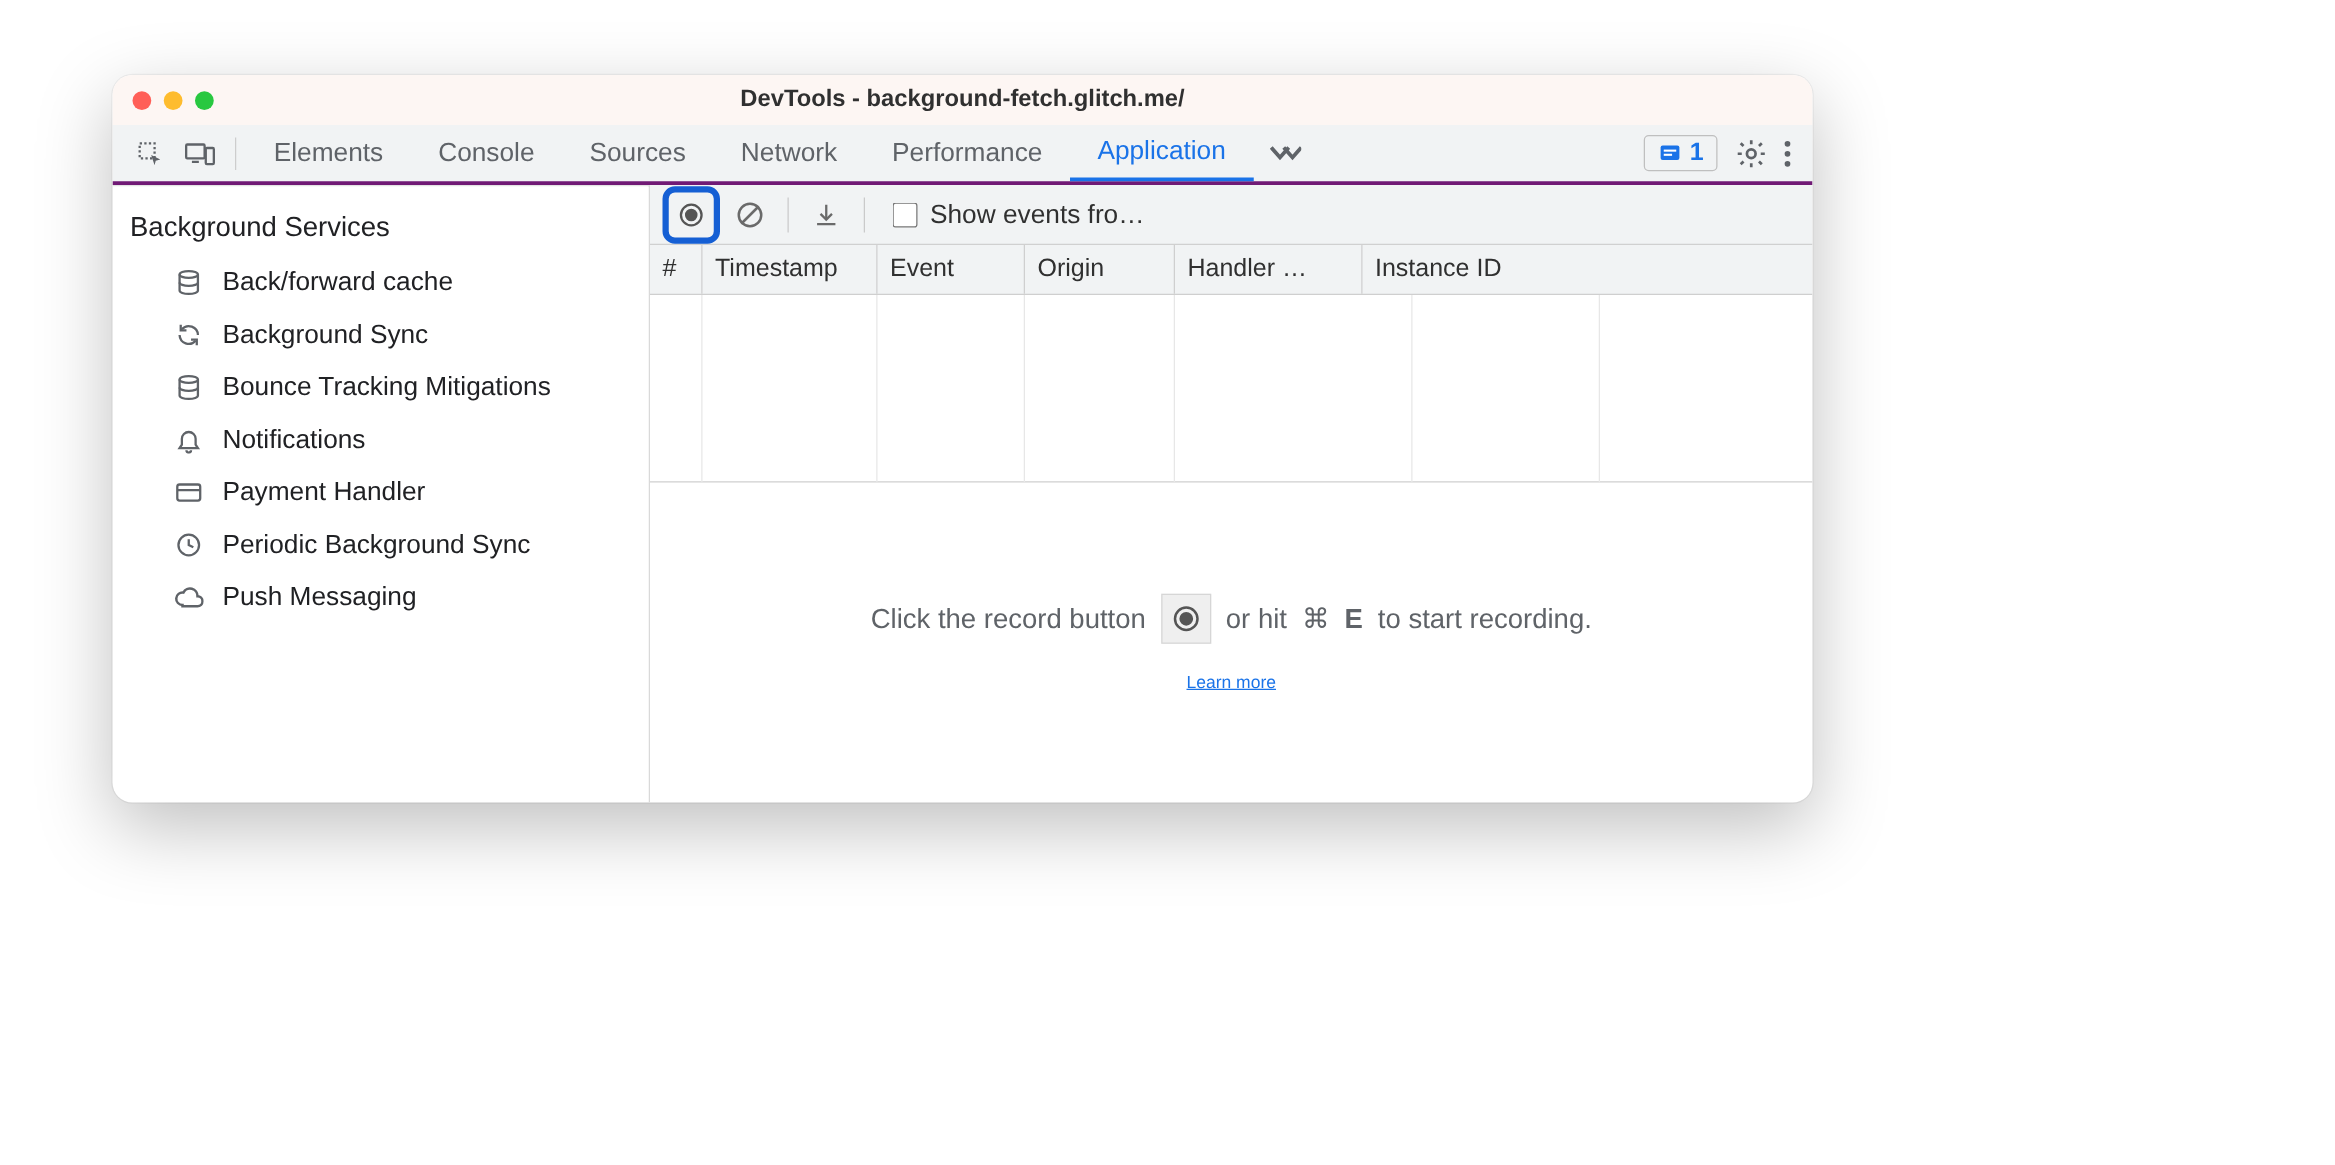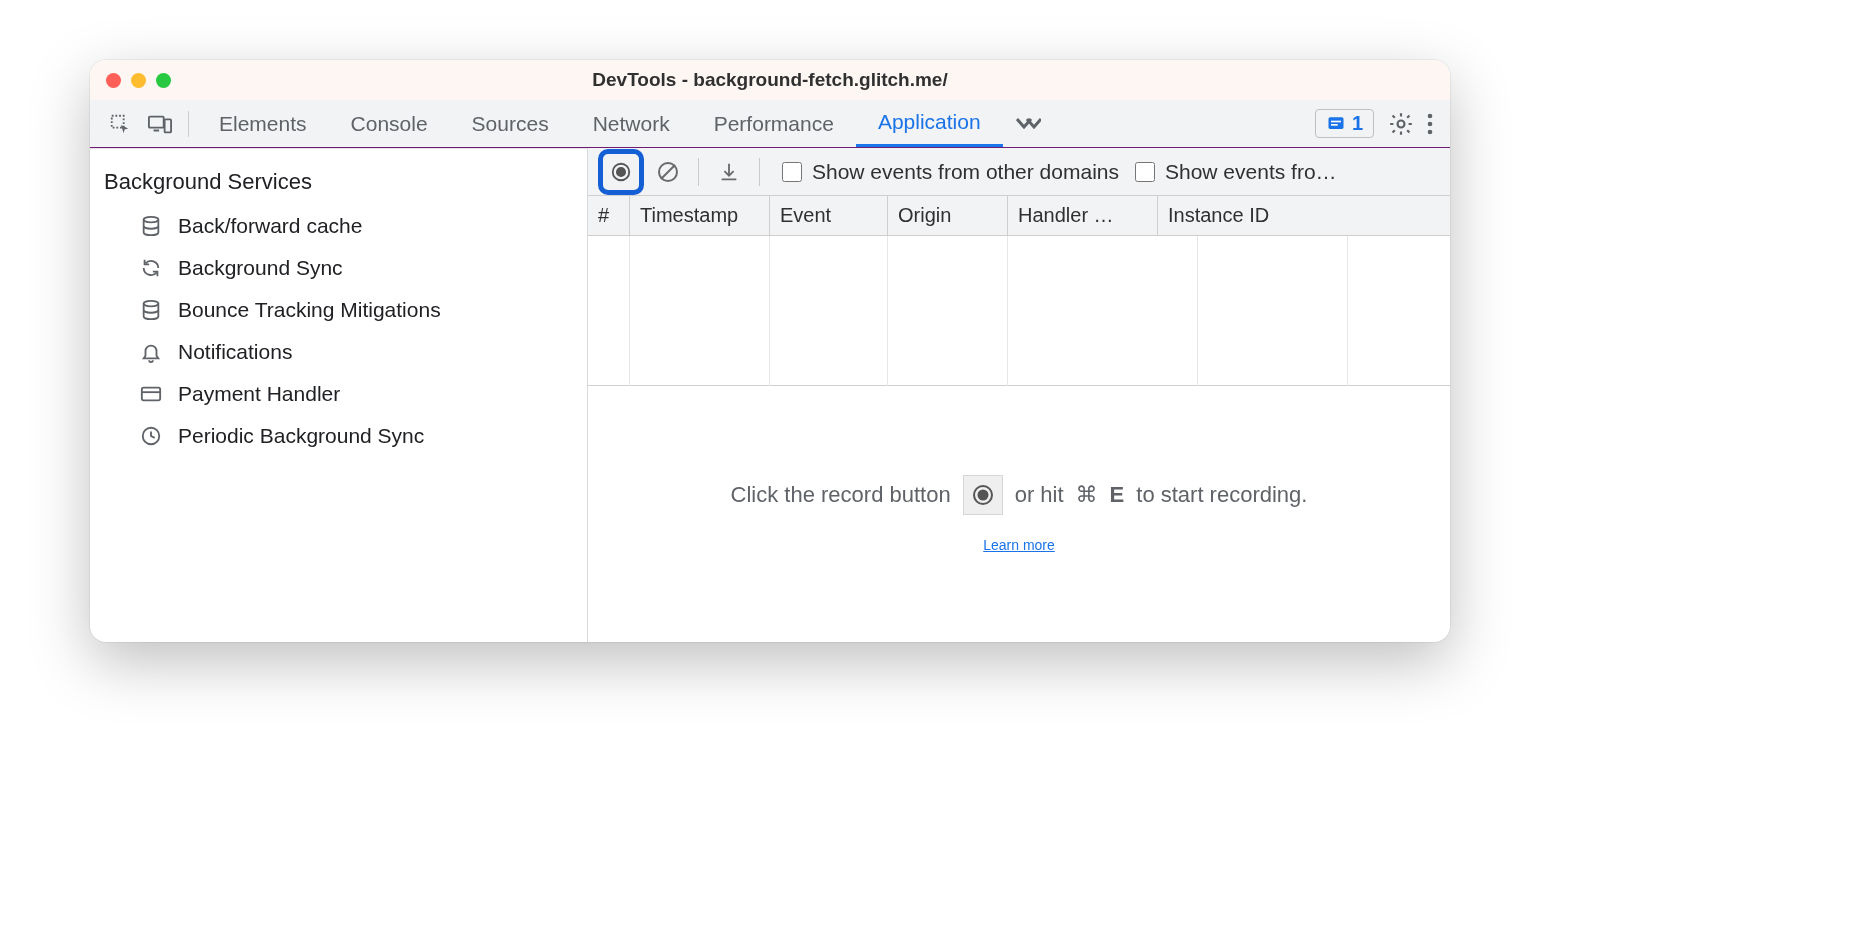--- a/index.html
+++ b/index.html
@@ -10,33 +10,33 @@
     box-shadow: 0 20px 60px rgba(0,0,0,0.25), 0 0 0 1px rgba(0,0,0,0.05);
     overflow: hidden; display: flex; flex-direction: column;
   }
   
   .titlebar { height: 40px; background: #fdf6f3; display: flex; align-items: center; position: relative; }
   .traffic { display: flex; gap: 10px; padding-left: 16px; }
   .tl { width: 15px; height: 15px; border-radius: 50%; }
   .red { background:#ff5f57; } .yellow{background:#febc2e;} .green{background:#28c840;}
   .title-text { position:absolute; left:0; right:0; text-align:center; font-size:19px; font-weight:600; color:#303030; pointer-events:none;}
   
-  .topbar { height:48px; background:#f1f3f4; border-bottom:1px solid #701a75; display:flex; align-items:center; padding:0 10px; font-size:21px; color:#5f6368; }
+  .topbar { height:48px; background:#f1f3f4; border-bottom:3px solid #701a75; display:flex; align-items:center; padding:0 10px; font-size:21px; color:#5f6368; }
   .topbar .ticon { width:28px; height:28px; display:flex; align-items:center; justify-content:center; margin:0 6px; color:#5f6368; cursor:pointer;}
   .topbar .sep { width:1px; height:26px; background:#cdcdcd; margin:0 8px;}
   .tabs { display:flex; align-items:stretch; height:100%; }
   .tab { padding:0 22px; display:flex; align-items:center; cursor:pointer; color:#5f6368; font-size:21px; white-space:nowrap;}
   .tab.active { color:#1a73e8; border-bottom:3px solid #1a73e8; font-weight:500;}
   .chev { font-size:24px; margin:0 12px; cursor:pointer; color:#5f6368;}
   .issues-badge { display:flex; align-items:center; gap:6px; border:1px solid #bfbfbf; border-radius:4px; padding:2px 10px; margin:0 8px; color:#1a73e8; font-size:20px; font-weight:600; cursor:pointer;}
   .issues-badge svg { width:20px; height:20px;}
   .gear, .kebab { margin:0 6px; cursor:pointer; color:#5f6368;}
   
   .split { flex:1; display:flex; min-height:0; }
-  .sidebar { width:498px; border-right:1px solid #d9d9d9; overflow:auto; padding-top:6px; border-top:1px solid #e3e3e3;}
+  .sidebar { width:430px; border-right:1px solid #d9d9d9; overflow:auto; padding-top:6px; border-top:1px solid #e3e3e3;}
   .side-head { font-size:22px; color:#202124; padding:14px 14px 10px 14px;}
   .side-item { height:42px; display:flex; align-items:center; gap:14px; padding-left:48px; font-size:21px; color:#202124; cursor:pointer;}
   .side-item .sicon { width:26px; height:26px; display:flex; align-items:center; justify-content:center; color:#5f6368;}
   .side-item.selected { background:#1a73e8; color:#fff;}
   .side-item.selected .sicon { color:#fff;}
   
   .content { flex:1; display:flex; flex-direction:column; min-width:0;}
   .toolbar { height:48px; background:#f1f3f4; border-bottom:1px solid #d0d0d0; display:flex; align-items:center; padding:0 10px; font-size:21px; color:#303030; gap:8px;}
   .tbtn { width:32px; height:32px; display:flex; align-items:center; justify-content:center; color:#6a6a6a; cursor:pointer; border-radius:4px;}
   .record-hi { border:5px solid #155fd4; border-radius:10px; padding:2px;}
@@ -190,20 +190,28 @@
       <div class="side-item">
         <span class="sicon">
             <svg width="22" height="22" viewBox="0 0 24 24" fill="none" stroke="currentColor" stroke-width="2">
               <circle cx="12" cy="12" r="9"></circle>
               <polyline points="12,7 12,12 16,14"></polyline>
             </svg>
           </span>
         <span>Periodic Background Sync</span>
       </div>
 
+      <div class="side-item">
+        <span class="sicon">
+            <svg width="24" height="20" viewBox="0 0 24 20" fill="none" stroke="currentColor" stroke-width="2">
+              <path d="M7 16a5 5 0 1 1 .7-9.95A6 6 0 0 1 19 9a4 4 0 0 1 0 8H7z"></path>
+            </svg>
+          </span>
+        <span>Push Messaging</span>
+      </div>
 
     </div>
 
     <div class="content">
 
       <div class="toolbar">
         <div class="record-hi">
           <div class="tbtn">
             <svg width="22" height="22" viewBox="0 0 24 24" fill="none" stroke="#555" stroke-width="2">
                 <circle cx="12" cy="12" r="9"></circle>
@@ -219,24 +227,20 @@
         </div>
         <div class="tsep"></div>
         <div class="tbtn">
           <svg width="22" height="22" viewBox="0 0 24 24" fill="none" stroke="#6a6a6a" stroke-width="2">
               <path d="M12 3v12"></path>
               <polyline points="7,11 12,16 17,11"></polyline>
               <line x1="4" y1="20" x2="20" y2="20"></line>
             </svg>
         </div>
         <div class="tsep"></div>
-        <label class="chk">
-          <input type="checkbox" style="">
-          <span class="chk-label">Show events from other domains</span>
-        </label>
         <label class="chk" style="min-width:0;">
           <input type="checkbox" style="">
           <span class="chk-label">Show events fro…</span>
         </label>
       </div>
 
       <div class="tablewrap">
         <div class="thead">
           <div class="th" style="width:42px">#</div>
           <div class="th" style="width:140px">Timestamp</div>

